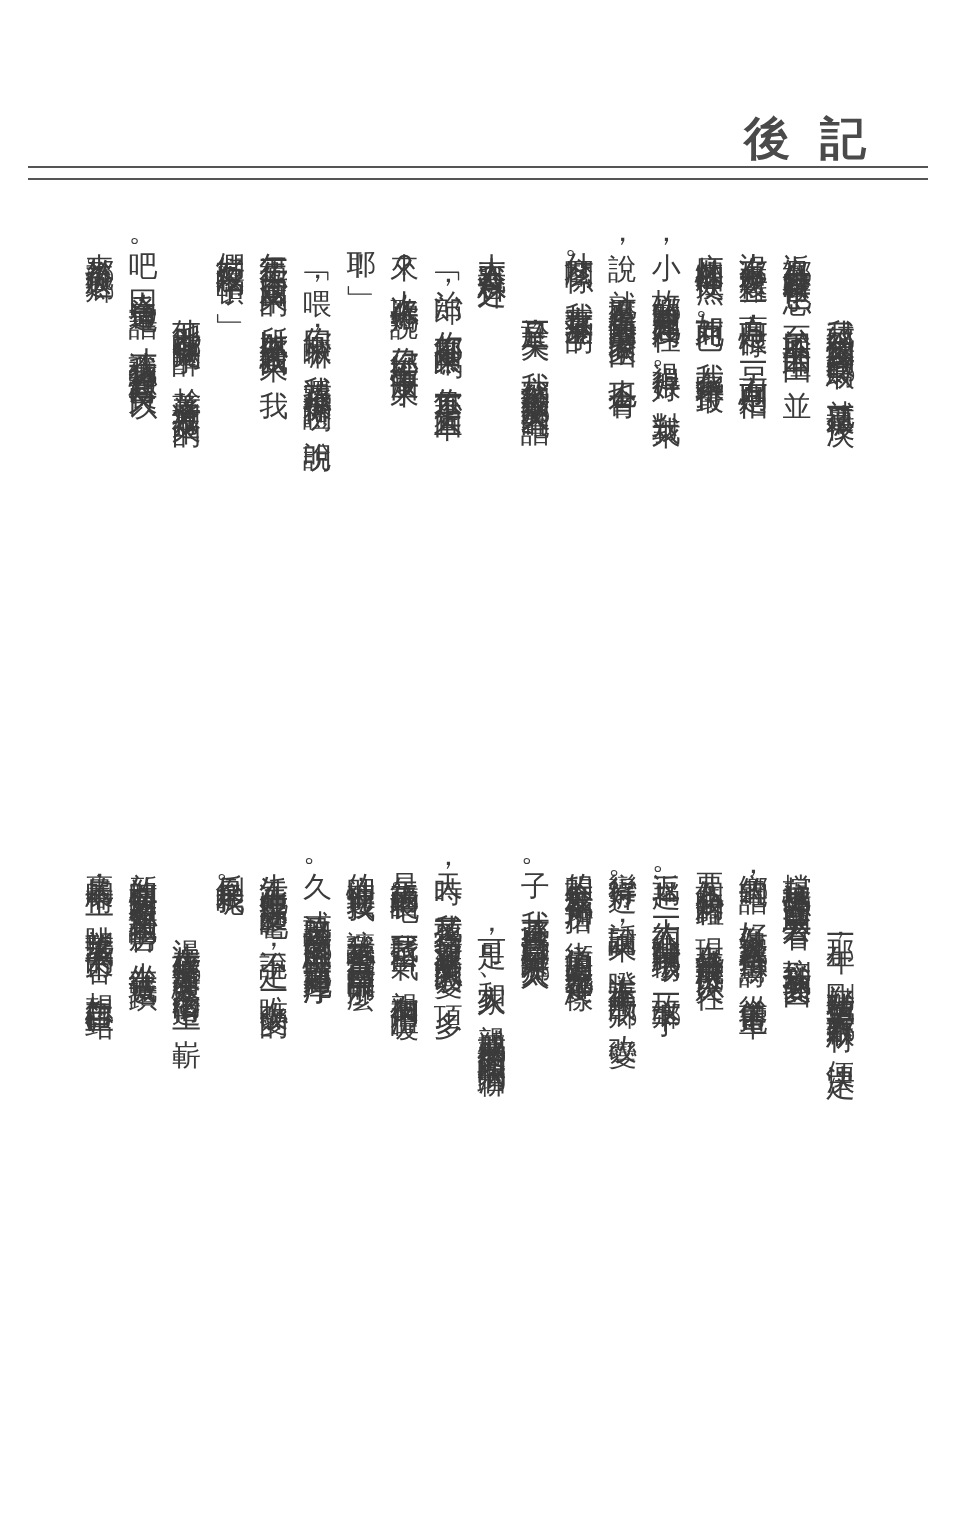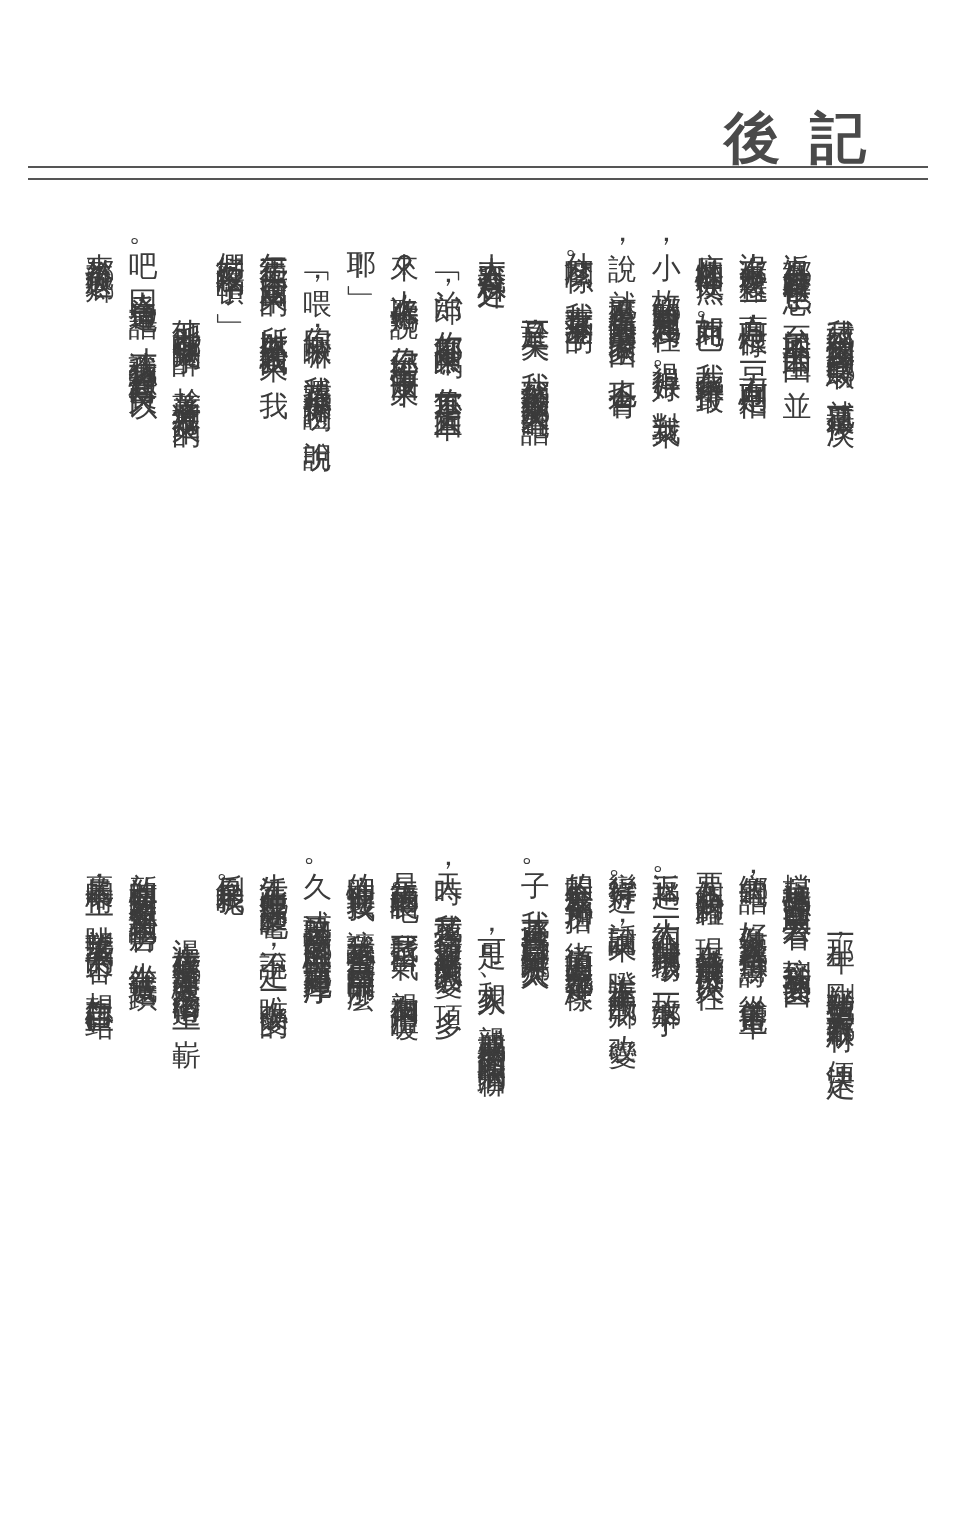--- a/index.html
+++ b/index.html
@@ -12,21 +12,21 @@
       height: 1534px;
       position: relative;
       overflow: hidden;
       color: #3a3a3a;
       font-family: "DejaVu Serif", "Liberation Serif", serif;
     }
     .title {
       position: absolute;
       top: 110px;
       right: 84px;
-      font-size: 56px;
+      font-size: 46px;
       font-weight: bold;
       letter-spacing: 30px;
       color: #4a4a4a;
       line-height: 56px;
       font-family: "DejaVu Sans", "Liberation Sans", sans-serif;
     }
     .rule {
       position: absolute;
       left: 28px;
       width: 900px;

